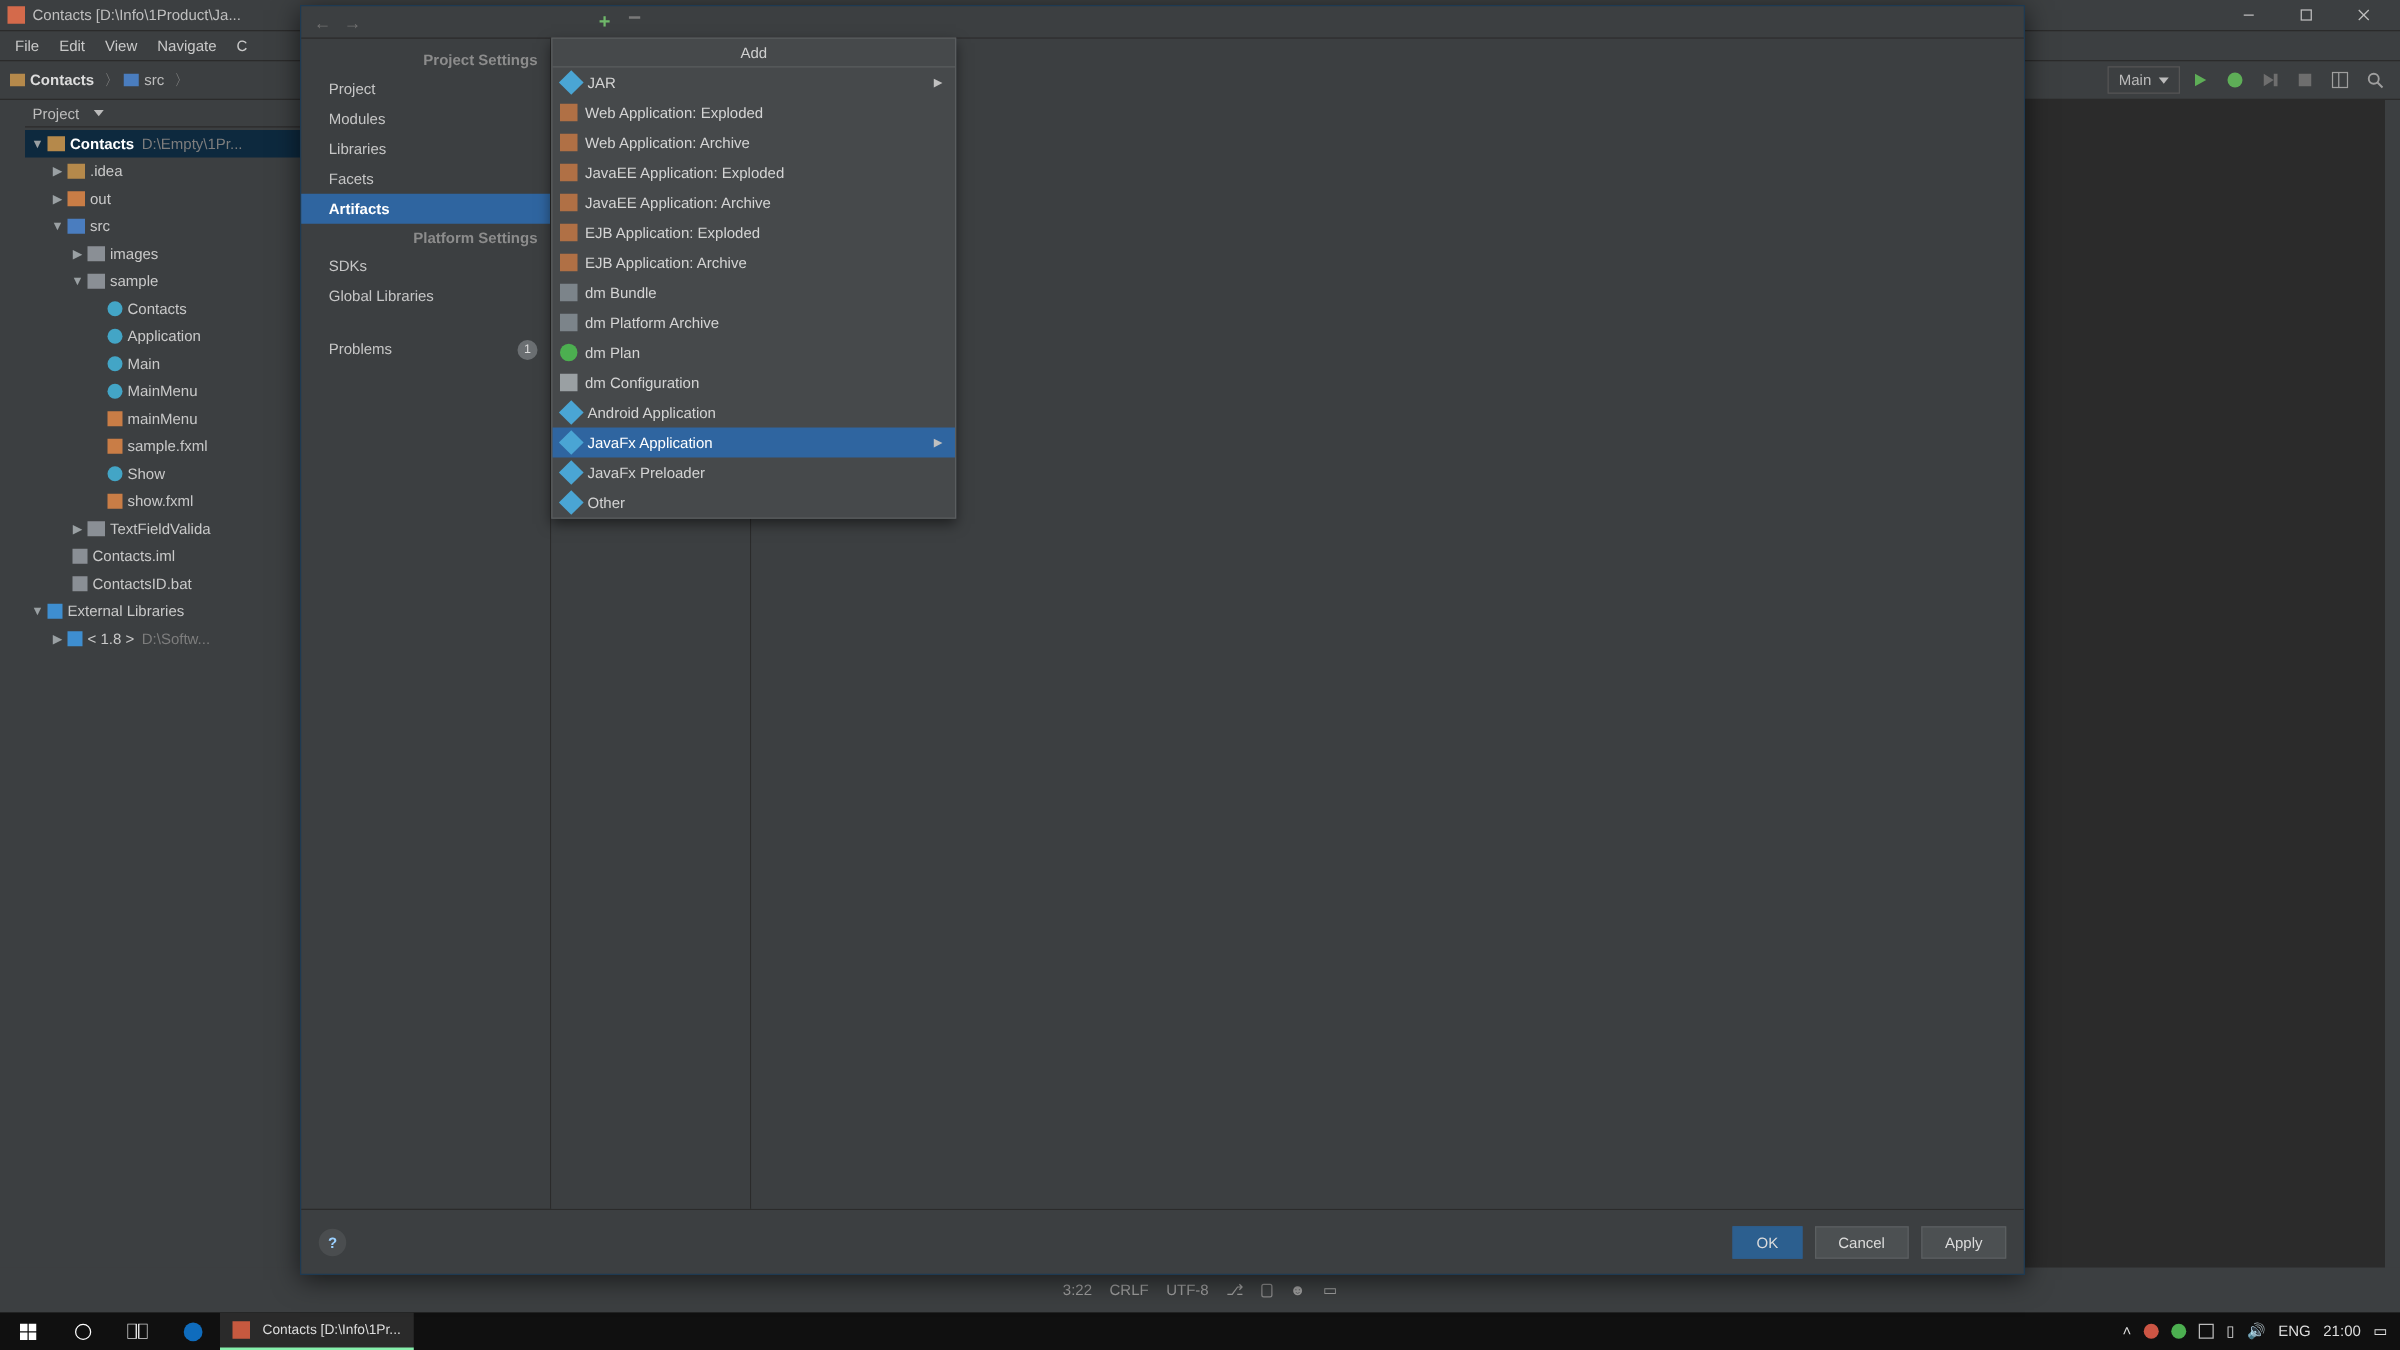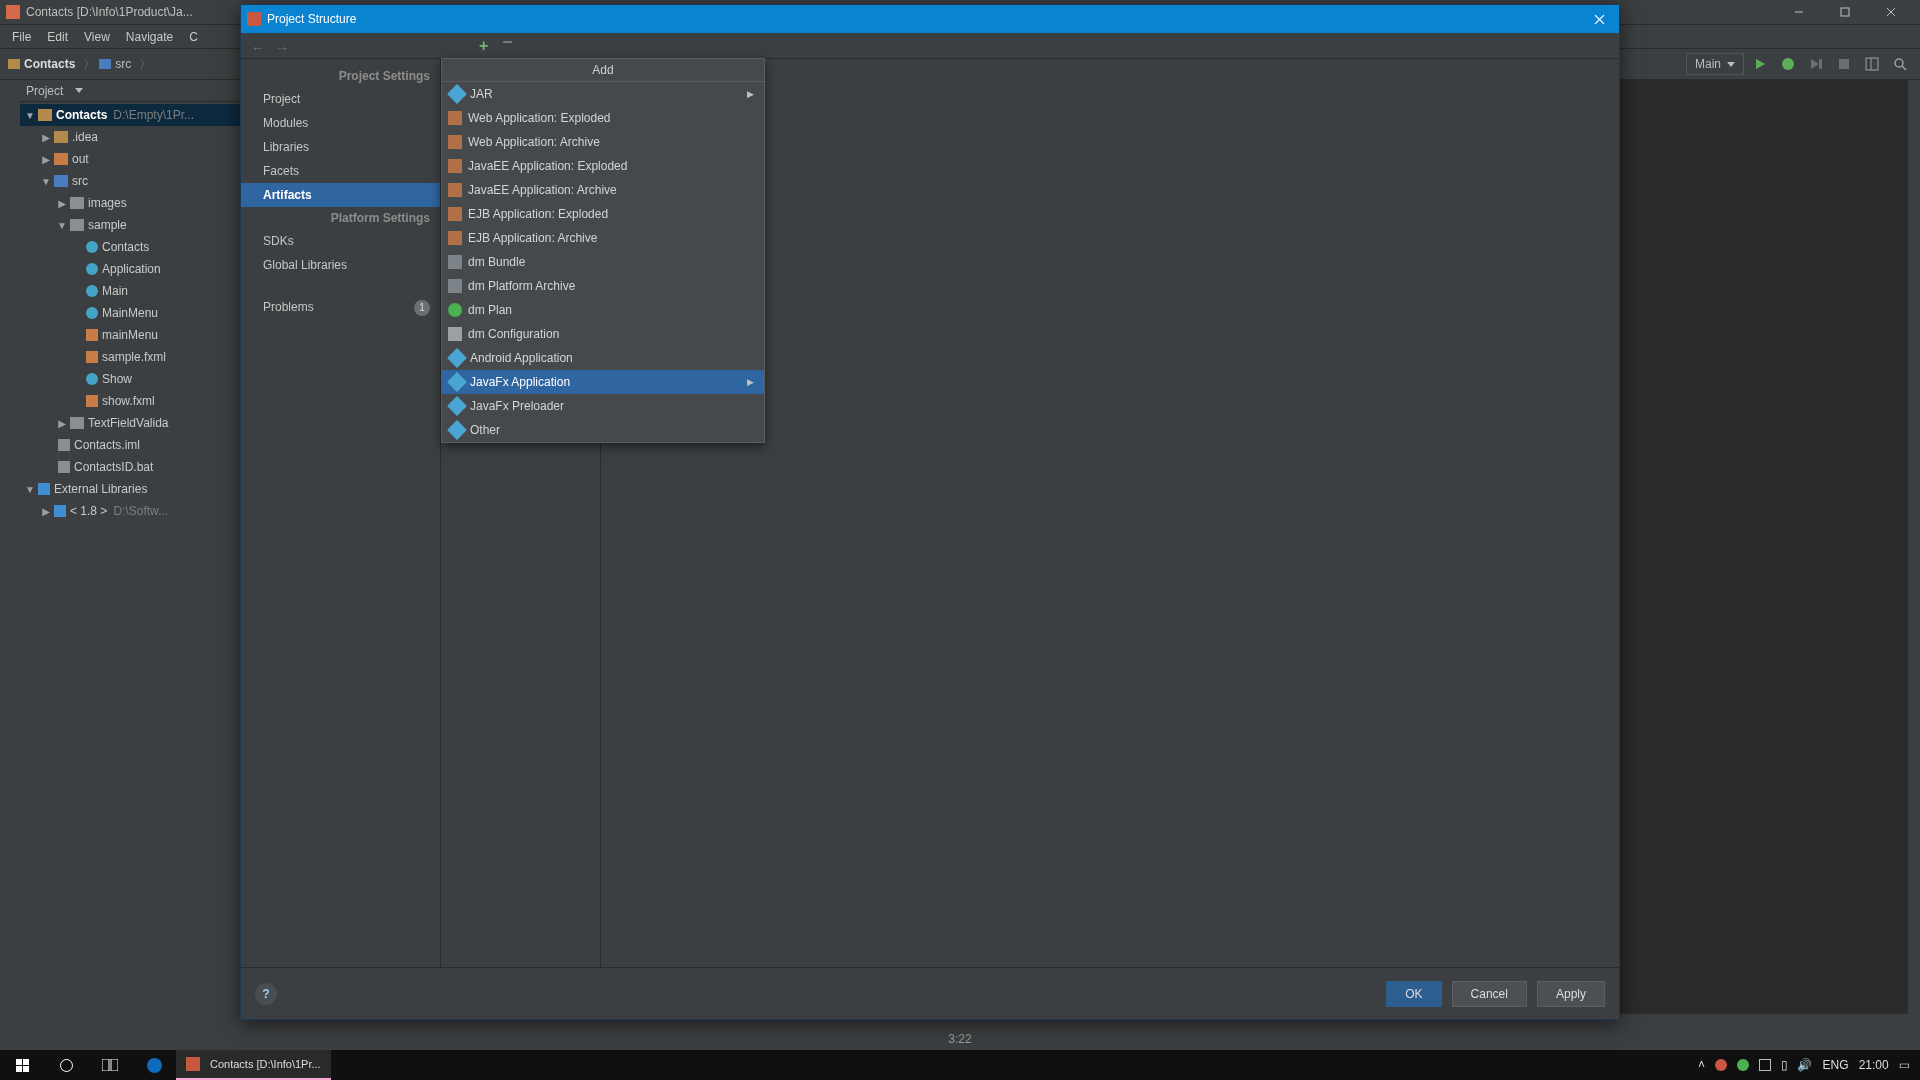--- a/index.html
+++ b/index.html
@@ -48,27 +48,27 @@
 .ficon.file { width: 12px; height: 12px; background: #8a8f95; }
 .ficon.lib { width: 12px; height: 12px; background: #3e8ed0; }
 .tree-row.selected { background: #0d293e; color: #fff; }
 .tree-row .name { color: #c9c9c9; }
 .tree-row .hint { color: #7d7d7d; margin-left: 6px; }
 
 .editor-area { flex: 1; background: #2b2b2b; }
 .gutter-left { width: 20px; background: #3c3f41; }
 .ff-right { width: 12px; background: #3c3f41; }
 
-.status-bar { position: absolute; left: 0; right: 0; bottom: 0; height: 22px; background: #3c3f41; display: flex; align-items: center; padding: 18px 8px; color: #9e9e9e; gap: 14px; justify-content: flex-start; flex-direction: column; }
+.status-bar { position: absolute; left: 0; right: 0; bottom: 0; height: 22px; background: #3c3f41; display: flex; align-items: center; padding: 18px 8px; color: #9e9e9e; gap: 14px; justify-content: center; }
 .status-bar .lock { width: 9px; height: 11px; border: 1px solid #8b8b8b; border-radius: 2px; }
 
 
 .taskbar { position: absolute; left: 0; right: 0; bottom: 0; height: 30px; background: #101010; display: flex; align-items: center; z-index: 5; }
 .taskbar .tb { width: 44px; height: 30px; display: flex; align-items: center; justify-content: center; color: #fff; }
-.taskbar .tb.active { background: #2a2a2a; border-bottom: 2px solid #f9a8d4; }
+.taskbar .tb.active { background: #2a2a2a; border-bottom: 2px solid #86efac; }
 .taskbar .title { color: #ddd; font-size: 11px; margin-left: 4px; }
 .taskbar .tray { margin-left: auto; display: flex; align-items: center; gap: 10px; padding-right: 10px; color: #ddd; font-size: 11px; }
 .winlogo { display: grid; grid-template-columns: 6px 6px; grid-template-rows: 6px 6px; gap: 1px; }
 .winlogo span { background: #fff; }
 .circle { width: 13px; height: 13px; border: 1.6px solid #fff; border-radius: 50%; }
 .edge { width: 15px; height: 15px; border-radius: 50%; background: #0f6cbd; }
 
 
 .dialog { position: absolute; left: 240px; top: 4px; width: 1380px; height: 1016px; background: #3c3f41; border: 1px solid #1e3a52; box-shadow: 0 4px 20px rgba(0,0,0,.6); z-index: 20; display: flex; flex-direction: column; }
 .dlg-title { height: 28px; background: #0a84d0; display: flex; align-items: center; padding: 0 6px; color: #fff; }
@@ -316,30 +316,20 @@
     <span>CRLF</span>
     <span>UTF-8</span>
     <span>⎇</span>
     <span class="lock"></span>
     <span>☻</span>
     <span>▭</span>
   </div>
 </div>
 
 <div class="dialog">
-  <div class="dlg-title">
-    <div class="icon"></div>
-    <span>Project Structure</span>
-    <div class="close">
-        <svg viewBox="0 0 10 10">
-          <line x1="1" y1="1" x2="9" y2="9" stroke="#fff" stroke-width="1.2"></line>
-          <line x1="9" y1="1" x2="1" y2="9" stroke="#fff" stroke-width="1.2"></line>
-        </svg>
-      </div>
-  </div>
   <div class="dlg-toolbar">
     <div class="hist">
       <span class="arr">←</span>
       <span class="arr">→</span>
     </div>
     <div class="mid">
       <span class="plus">+</span>
       <span class="minus">−</span>
     </div>
   </div>

